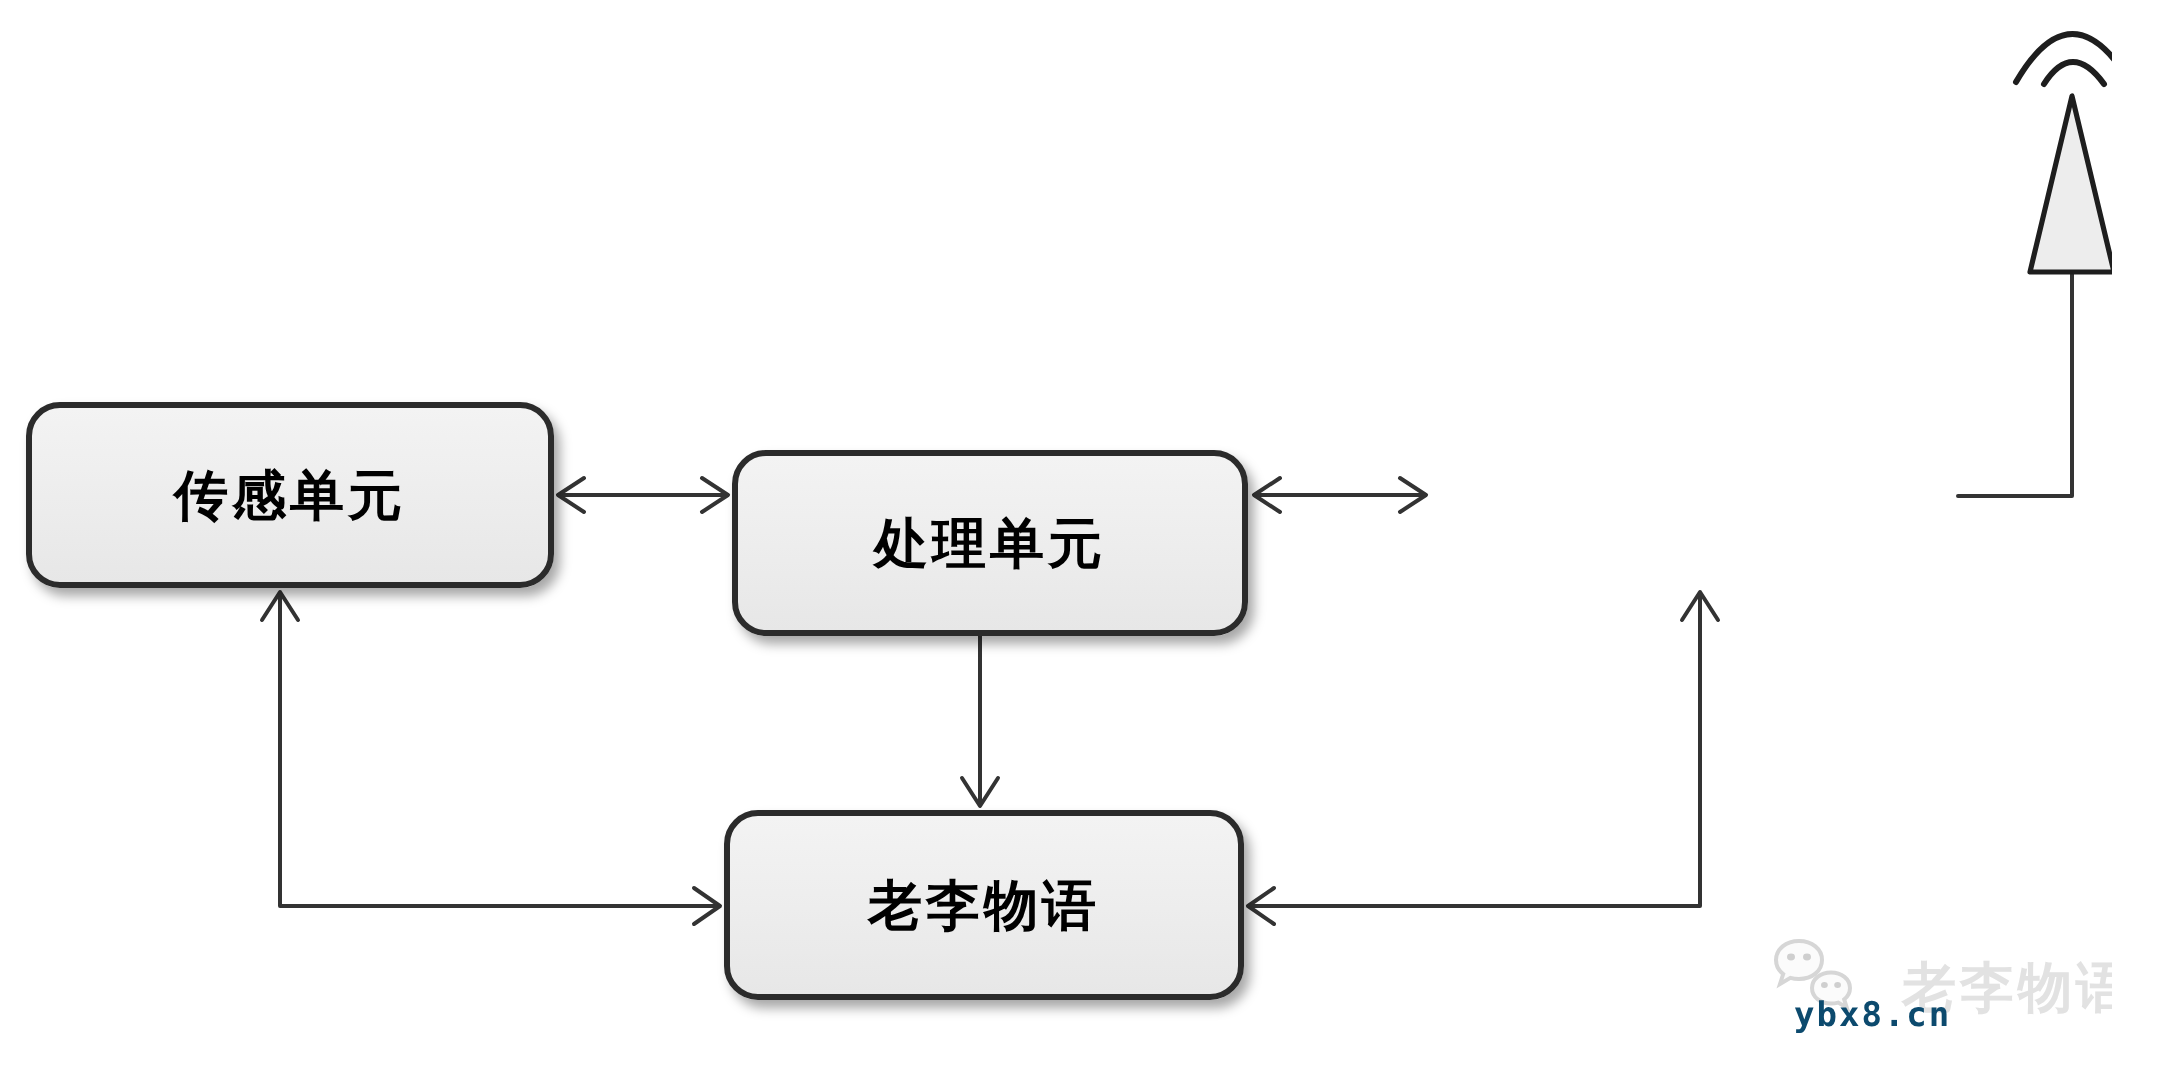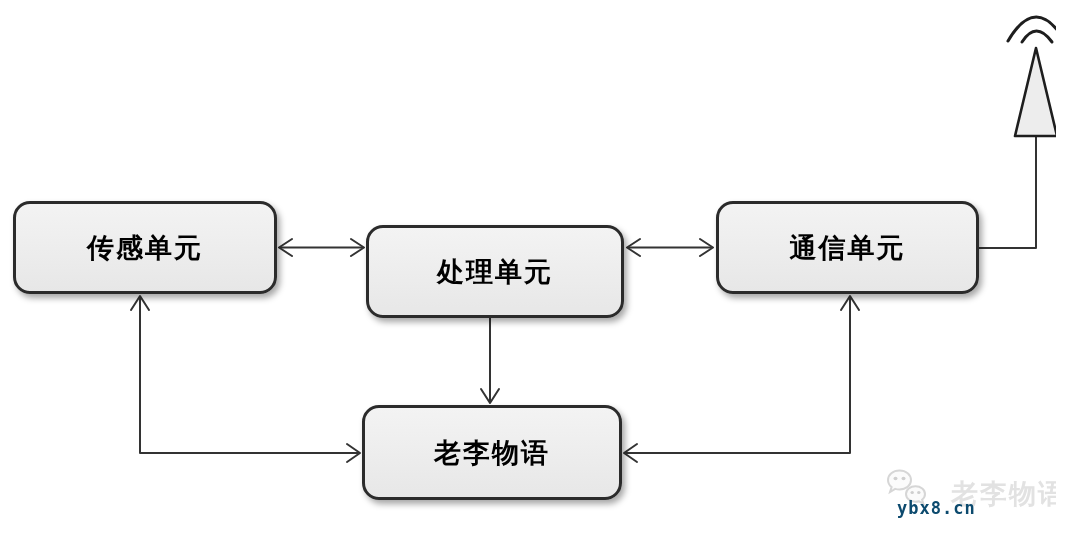--- a/index.html
+++ b/index.html
@@ -114,23 +114,20 @@
       <path d="M1022,42 Q1036,20 1052,42" fill="none" stroke="#1e1e1e" stroke-width="3" stroke-linecap="round"></path>
     </g>
   </svg>
 
   <div class="node" id="node-sensing">
     <span class="label">传感单元</span>
   </div>
   <div class="node" id="node-processing">
     <span class="label">处理单元</span>
   </div>
-  <div class="node" id="node-communication">
-    <span class="label">通信单元</span>
-  </div>
   <div class="node" id="node-power">
     <span class="label">老李物语</span>
   </div>
 
   <div class="watermark">
     <svg class="wm-icon" width="54" height="42" viewBox="0 0 54 42">
       <g stroke="#d6d6d6" stroke-width="2" fill="#fbfbfb">
         <path d="M6,12 C6,6.5 11,2.5 17.5,2.5 C24,2.5 29,6.5 29,12 C29,17.5 24,21.5 17.5,21.5
                  C16,21.5 14.5,21.3 13.2,20.9 L8,24 L9.6,19 C7.4,17.3 6,14.8 6,12 Z"></path>
         <path d="M24,26 C24,21.5 28.2,18.2 33.5,18.2 C38.8,18.2 43,21.5 43,26 C43,28.3 41.9,30.3 40.1,31.7

